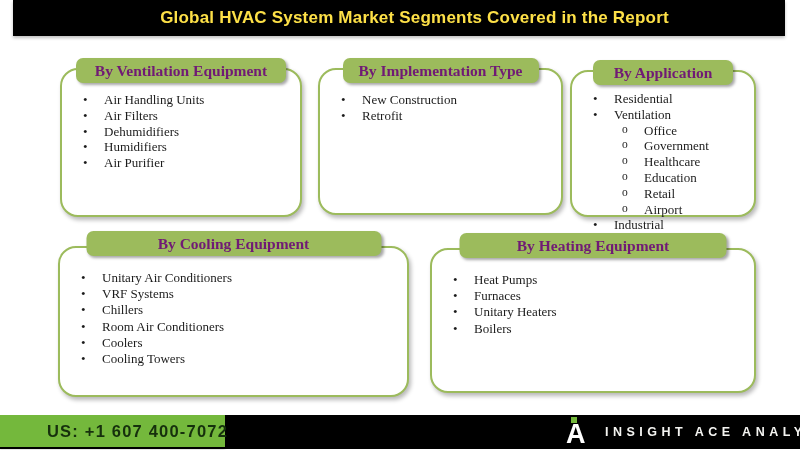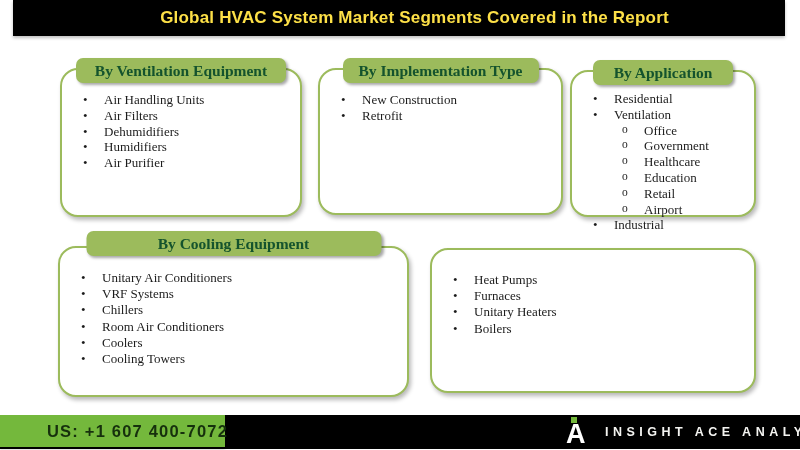--- a/index.html
+++ b/index.html
@@ -22,21 +22,21 @@
   .seg-box{
     position:absolute;background:#fff;
     border:2.5px solid var(--accent-green,#9CBB5C);
     border-radius:18px;
     box-shadow:2px 3px 4px rgba(0,0,0,.28);
   }
   .seg-header{
     position:absolute;left:50%;transform:translateX(-50%);
     background:var(--accent-green,#9CBB5C);
     border-radius:7px;height:25px;line-height:25px;text-align:center;
-    font-weight:bold;font-size:15.5px;color:#14532d;white-space:nowrap;
+    font-weight:bold;font-size:15.5px;color:#701a75;white-space:nowrap;
     box-shadow:2px 2px 3px rgba(0,0,0,.35);
   }
   .top-row .seg-header{top:-12px;}
   .bottom-row .seg-header{top:-17px;}
   .seg-list{list-style:none;margin:11px;padding:11px 6px 0 3px;}
   .seg-list li{position:relative;font-size:13px;line-height:15.8px;white-space:nowrap;}
   .seg-list li.item{padding-left:28px;}
   .seg-list li.item::before{content:"\2022";position:absolute;left:7px;top:0;}
   .seg-list li.sub-item{padding-left:58px;}
   .seg-list li.sub-item::before{content:"o";position:absolute;left:36px;top:-1px;font-size:11.5px;}
@@ -134,20 +134,21 @@
       <li class="item">Unitary Air Conditioners</li>
       <li class="item">VRF Systems</li>
       <li class="item">Chillers</li>
       <li class="item">Room Air Conditioners</li>
       <li class="item">Coolers</li>
       <li class="item">Cooling Towers</li>
     </ul>
 </section>
 
 <section class="seg-box bottom-row box-heating">
+  <div class="seg-header">By Heating Equipment</div>
   <ul class="seg-list">
       <li class="item">Heat Pumps</li>
       <li class="item">Furnaces</li>
       <li class="item">Unitary Heaters</li>
       <li class="item">Boilers</li>
     </ul>
 </section>
 
 <footer class="footer-bar">
   <div class="phone-box">

